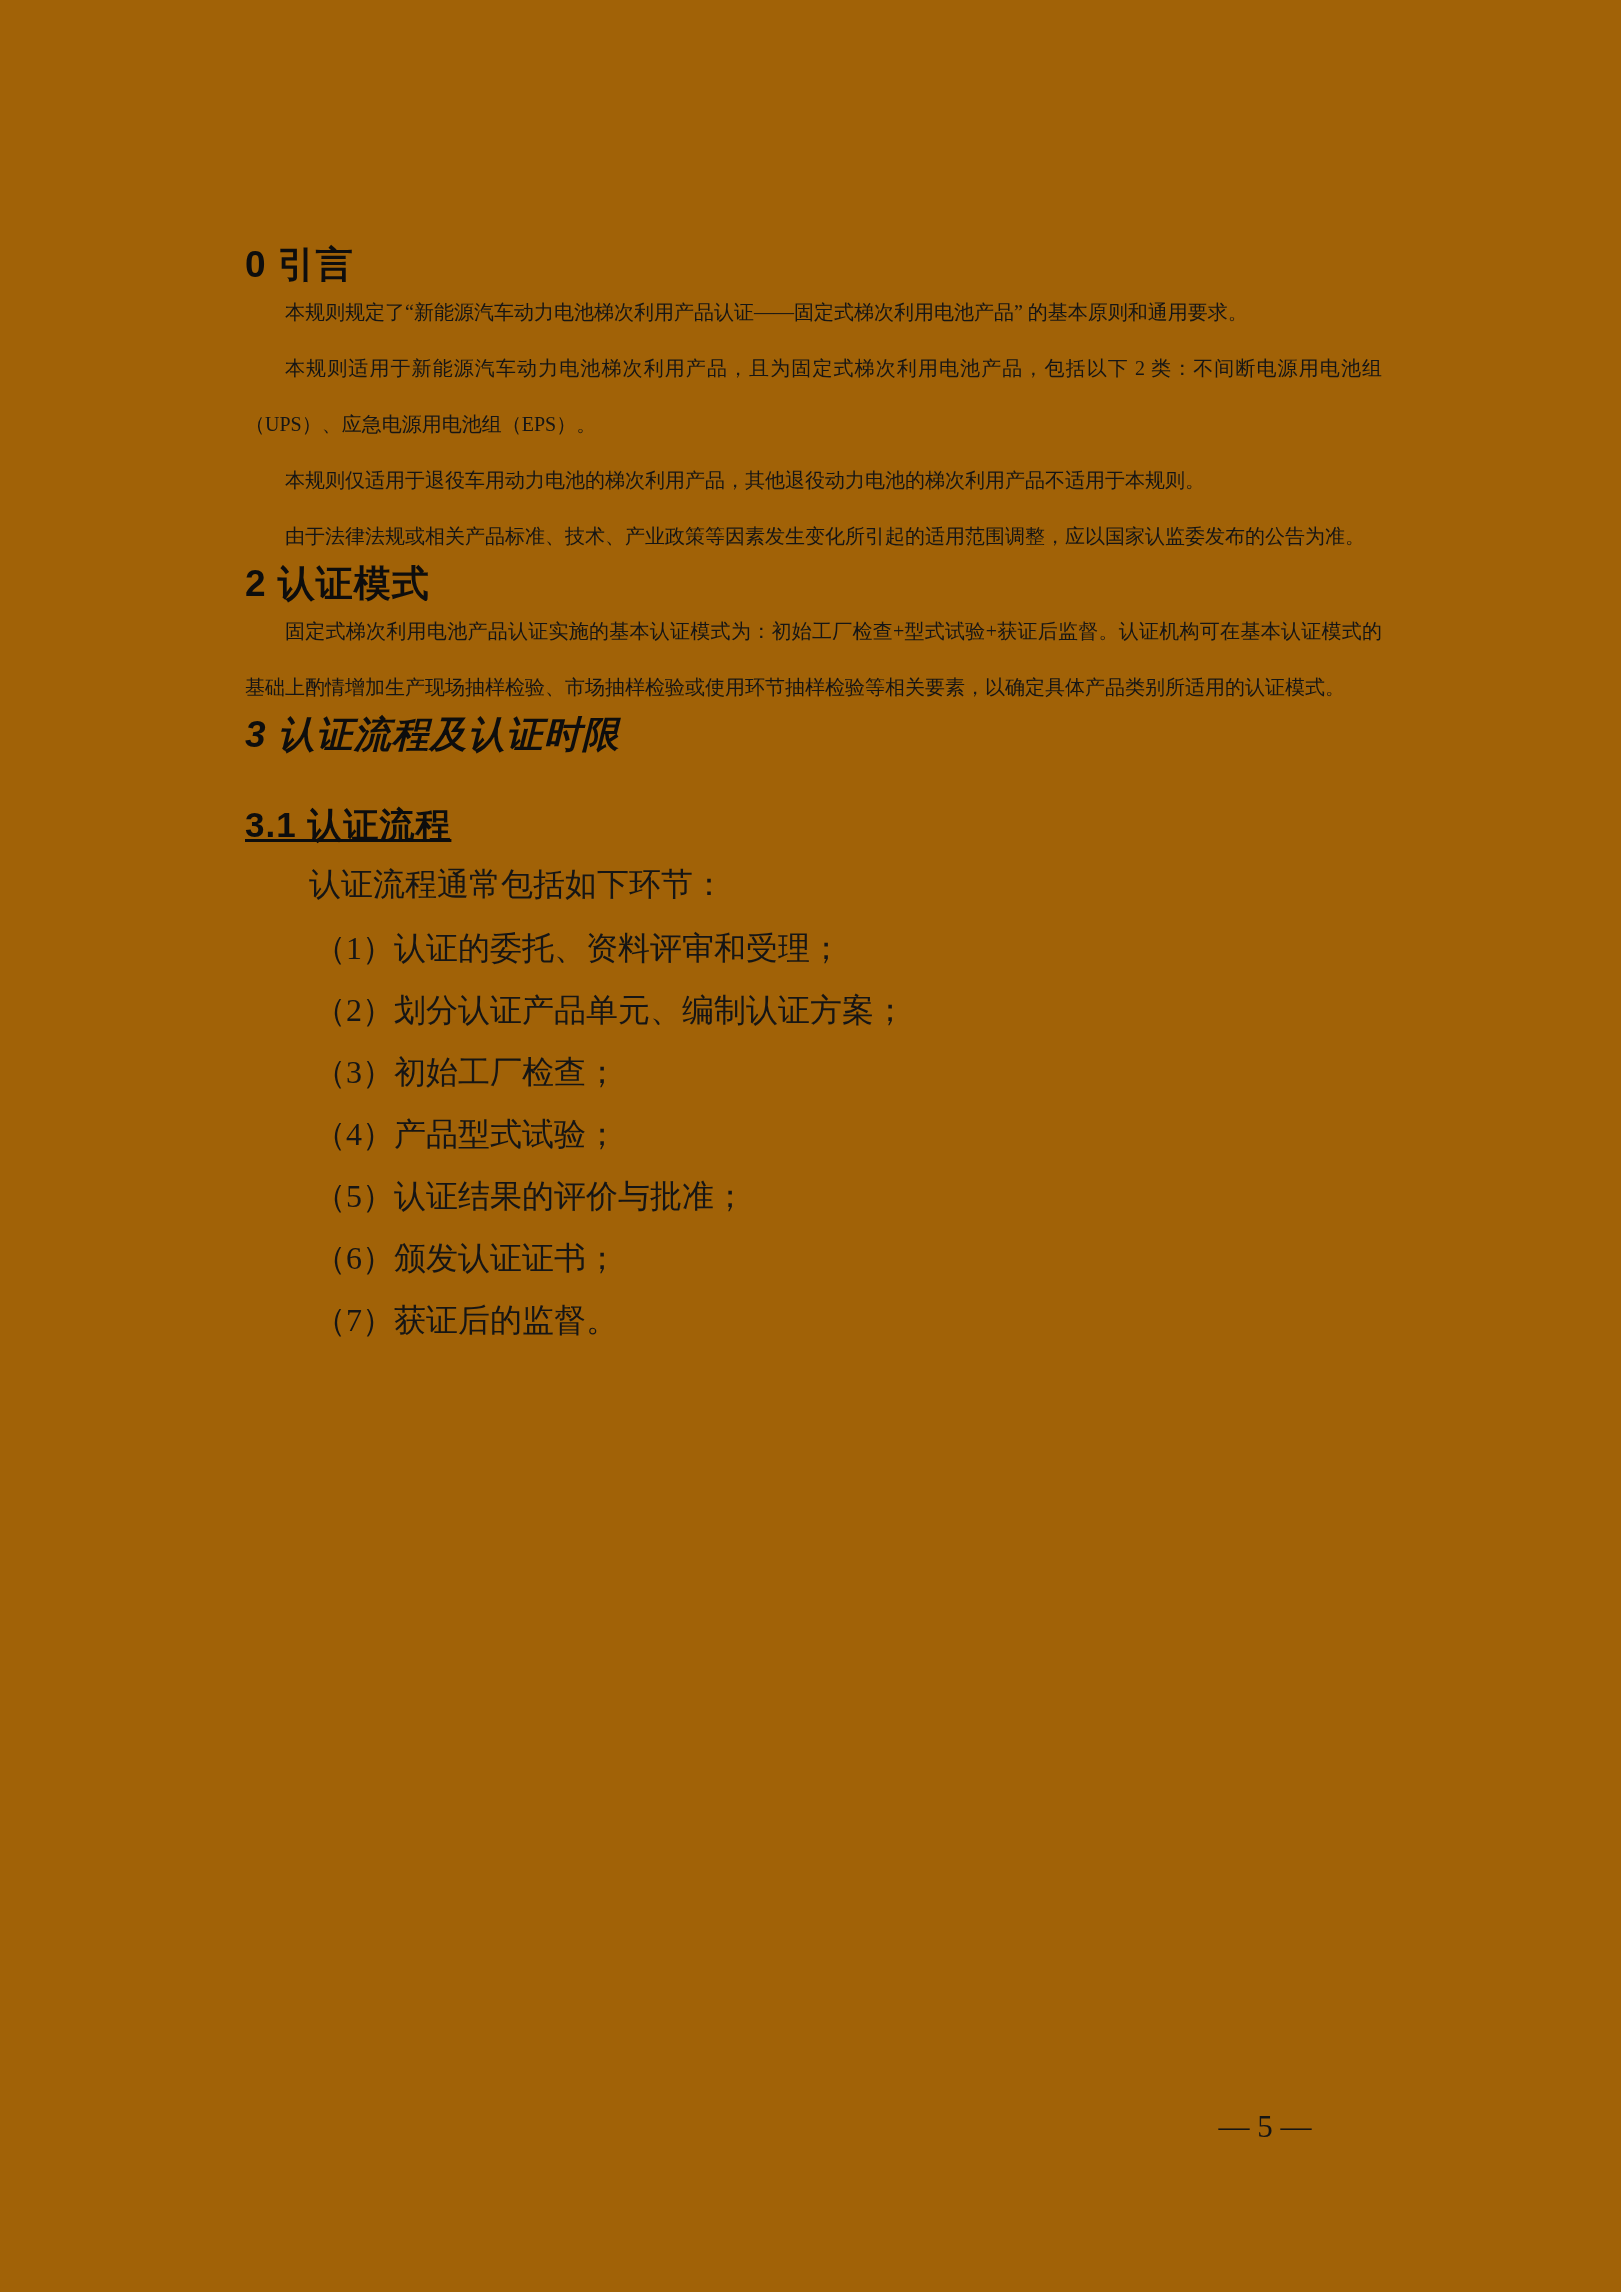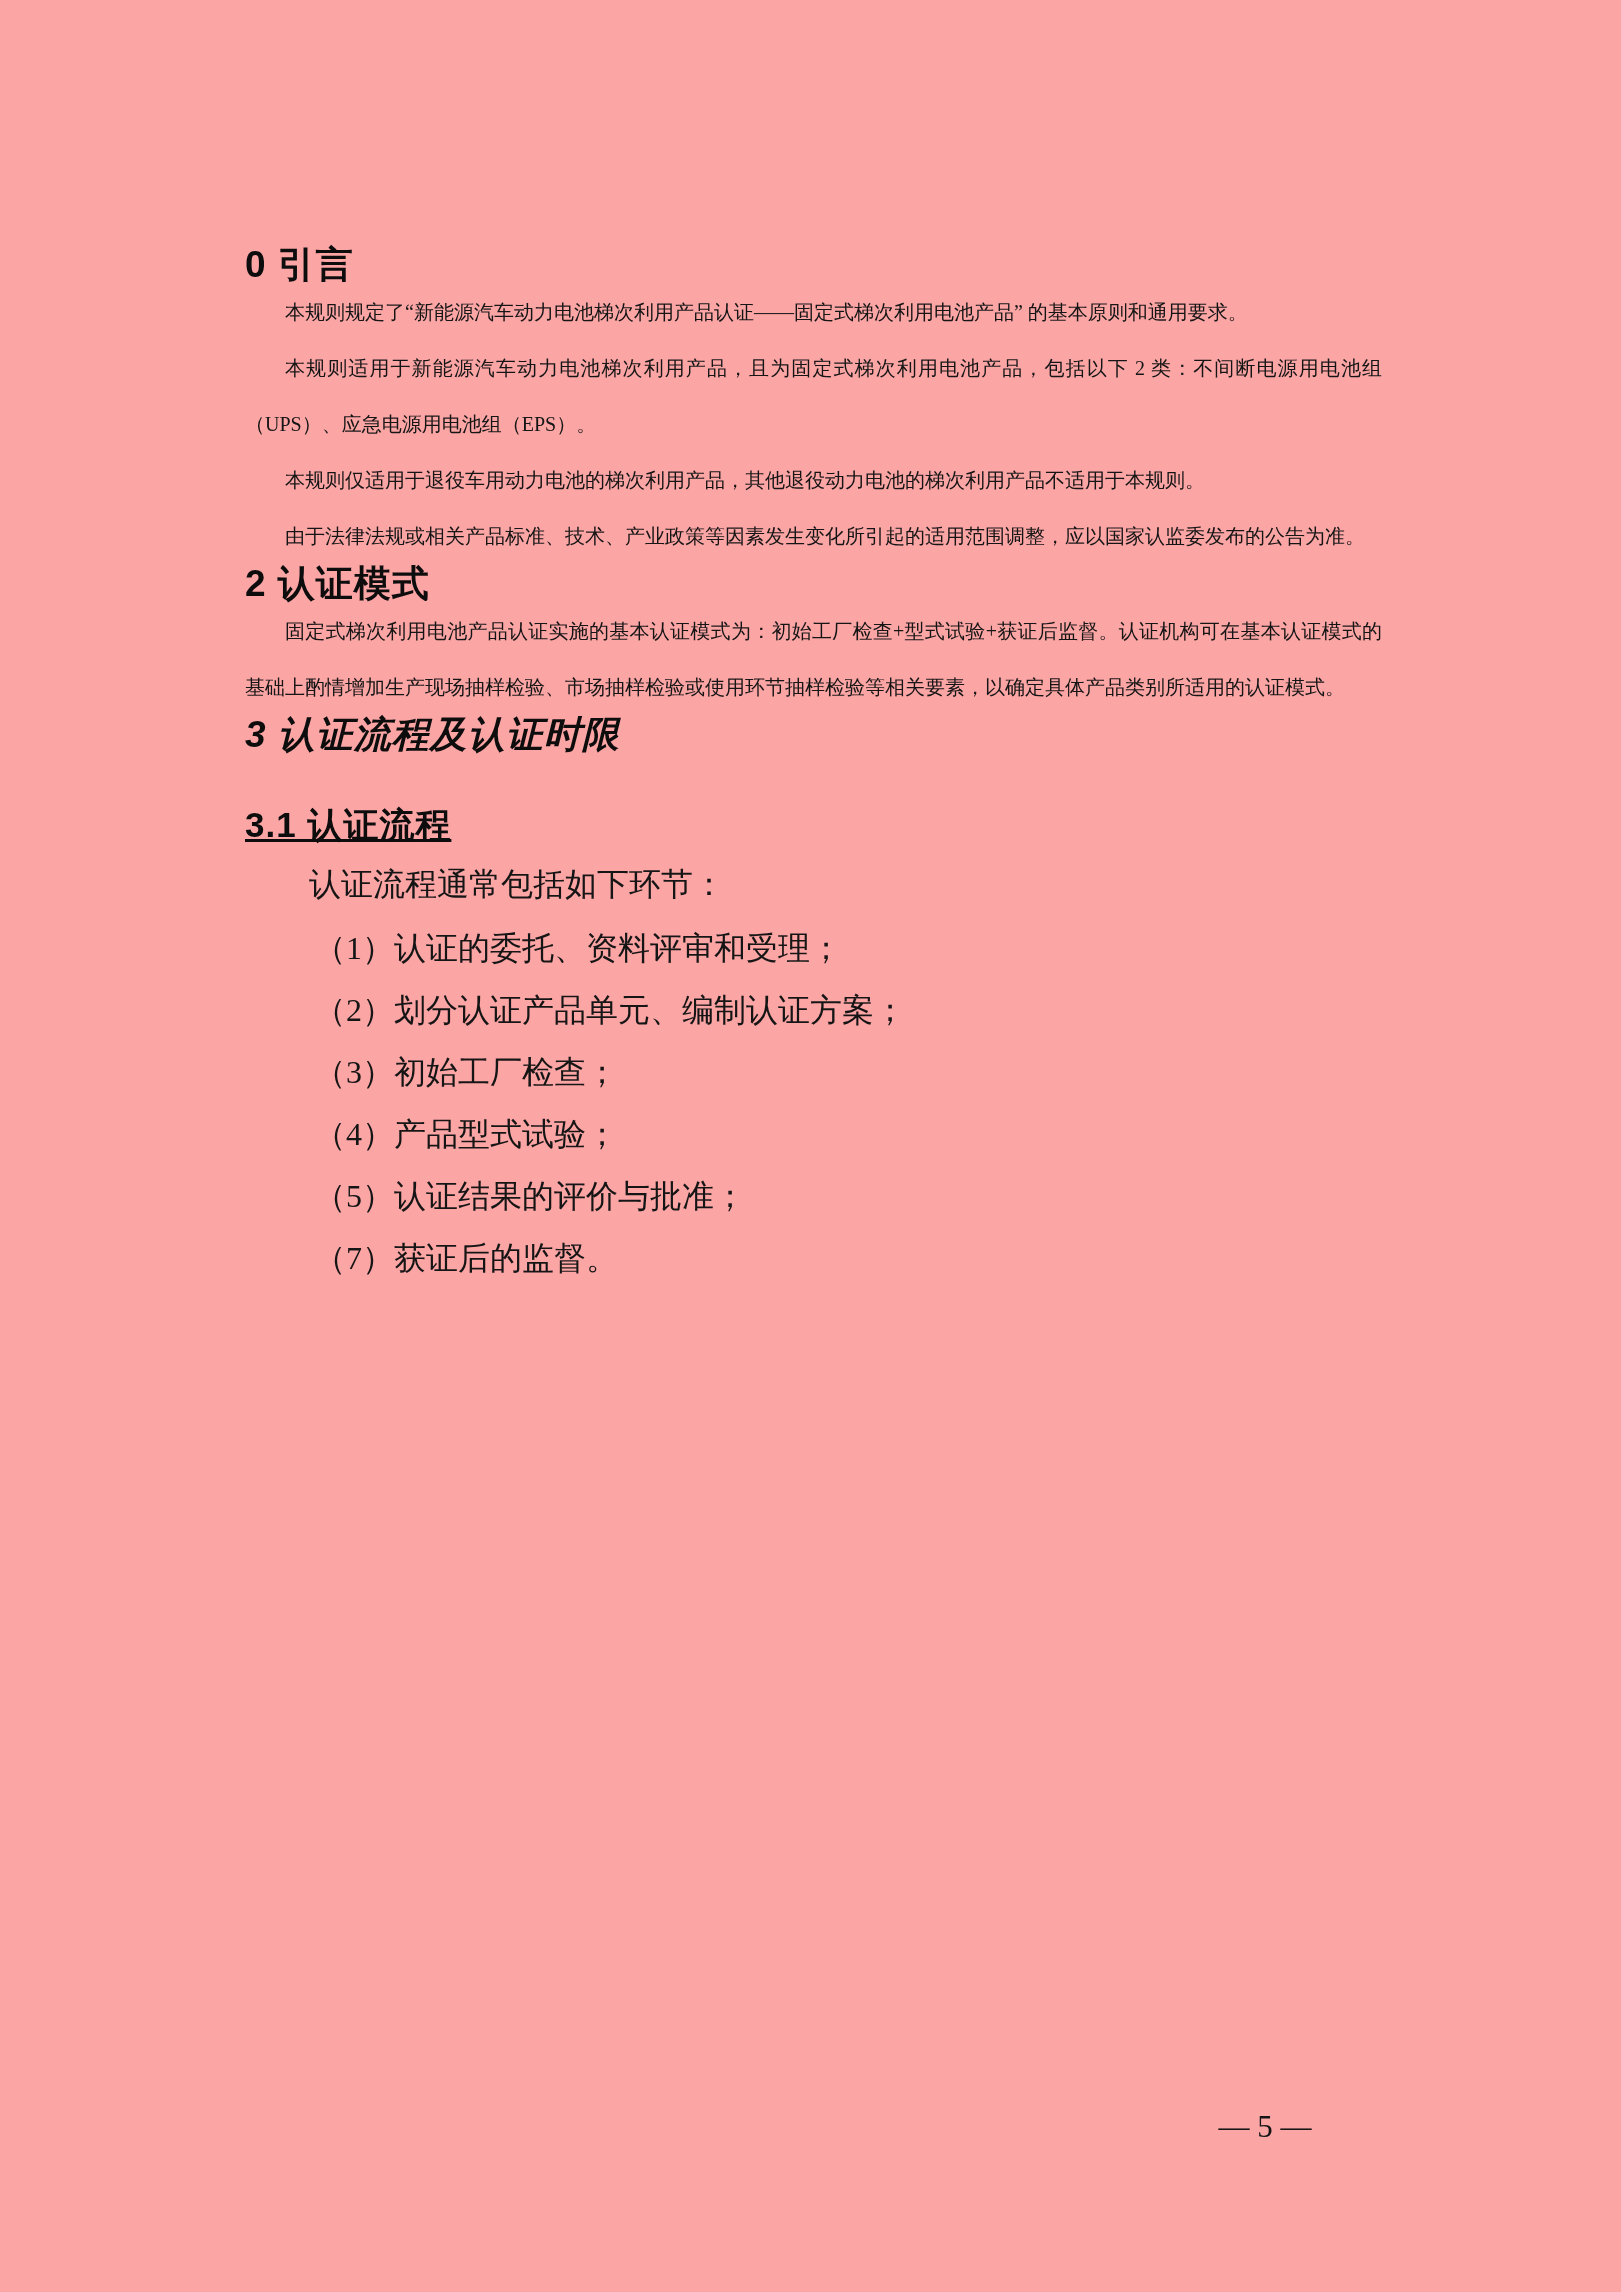--- a/index.html
+++ b/index.html
@@ -5,21 +5,21 @@
 <style>
   html, body {
     margin: 0;
     padding: 0;
     background: #ffffff;
   }
   .page {
     position: relative;
     width: 1621px;
     height: 2293px;
-    background: #fca5a5;
+    background: #a16207;
     color: #111111;
     overflow: hidden;
     font-family: "Liberation Serif", "DejaVu Serif", serif;
   }
   .content {
     position: absolute;
     left: 245px;
     top: 0;
     width: 1137px;
     padding-top: 245px;
@@ -111,20 +111,21 @@
 
     <h3 class="subsec">3.1 认证流程</h3>
     <p class="list-intro">认证流程通常包括如下环节：</p>
 
     <ul class="flow-list">
       <li>（1）认证的委托、资料评审和受理；</li>
       <li>（2）划分认证产品单元、编制认证方案；</li>
       <li>（3）初始工厂检查；</li>
       <li>（4）产品型式试验；</li>
       <li>（5）认证结果的评价与批准；</li>
+      <li>（6）颁发认证证书；</li>
       <li>（7）获证后的监督。</li>
     </ul>
 
   </div>
 
   <div class="footer-pageno">— 5 —</div>
 </div>
 
 
 </body></html>

